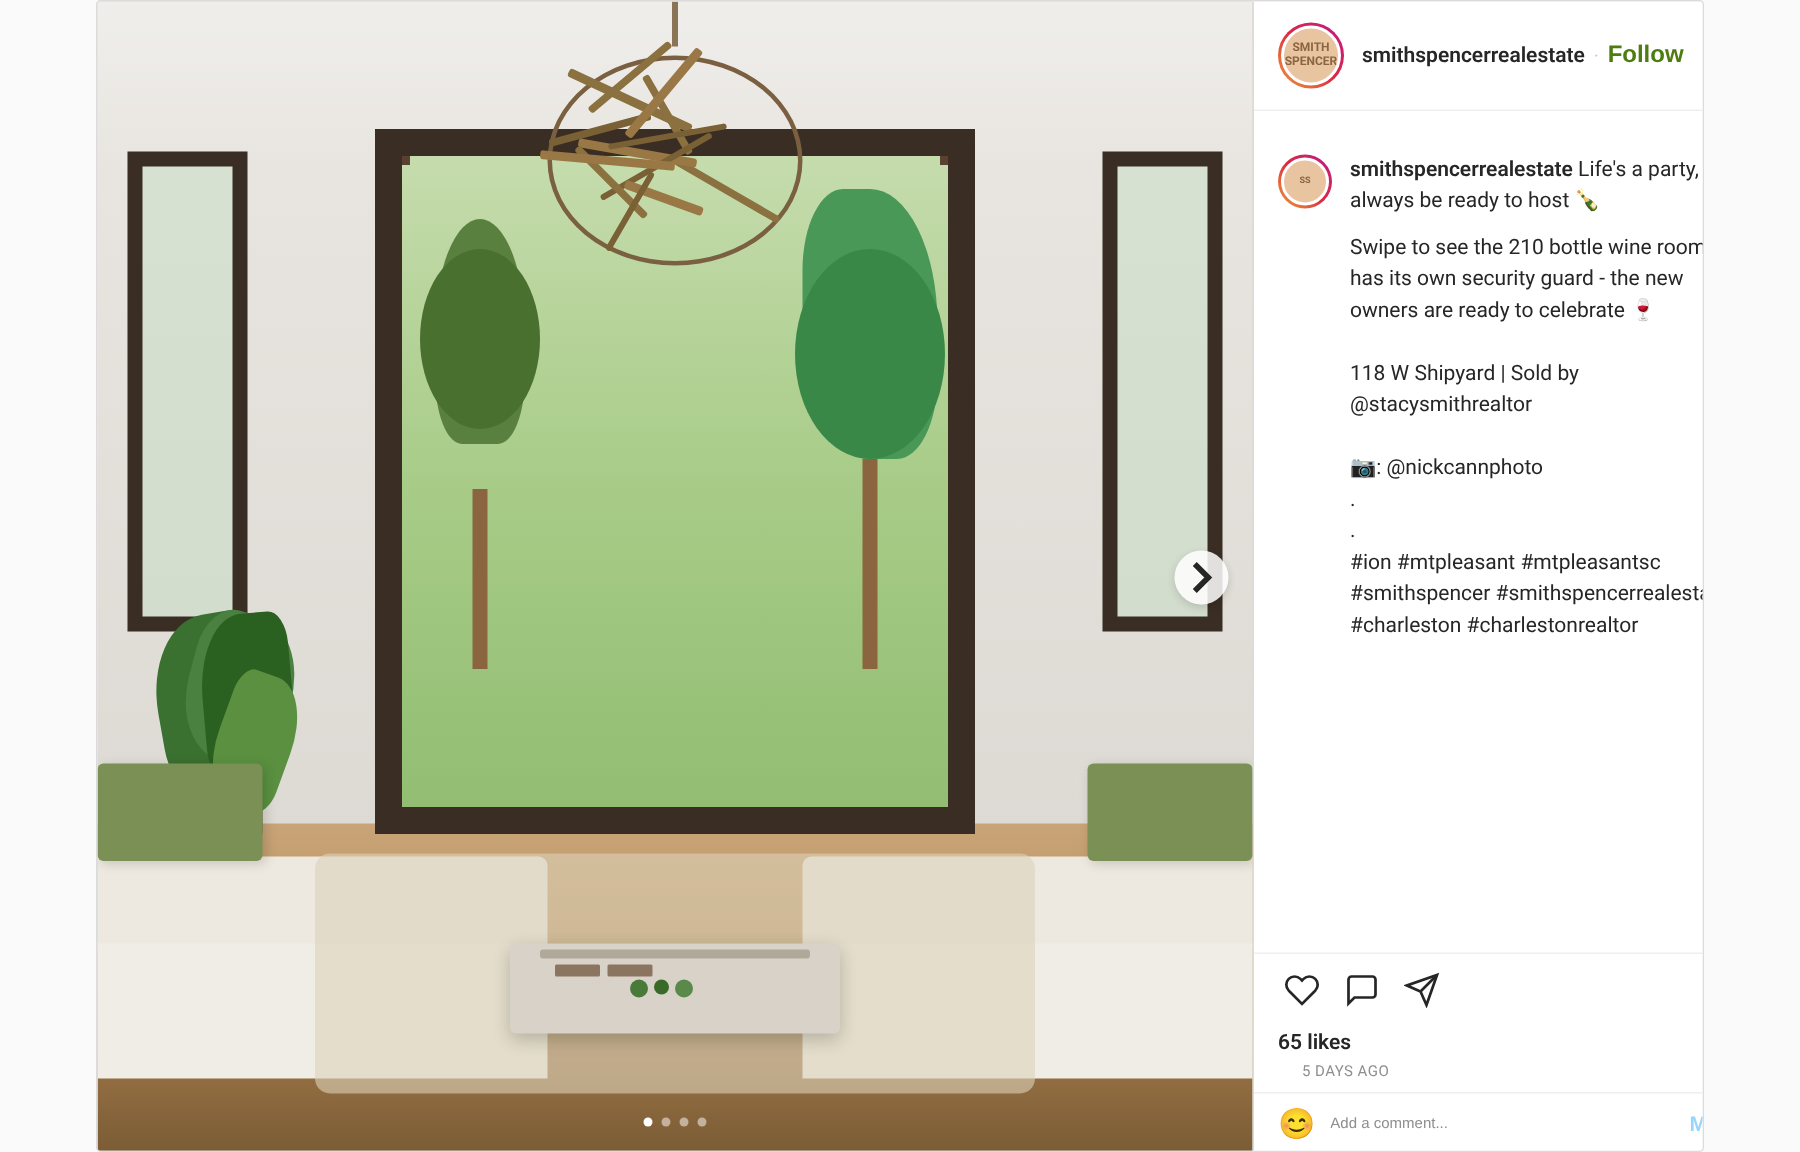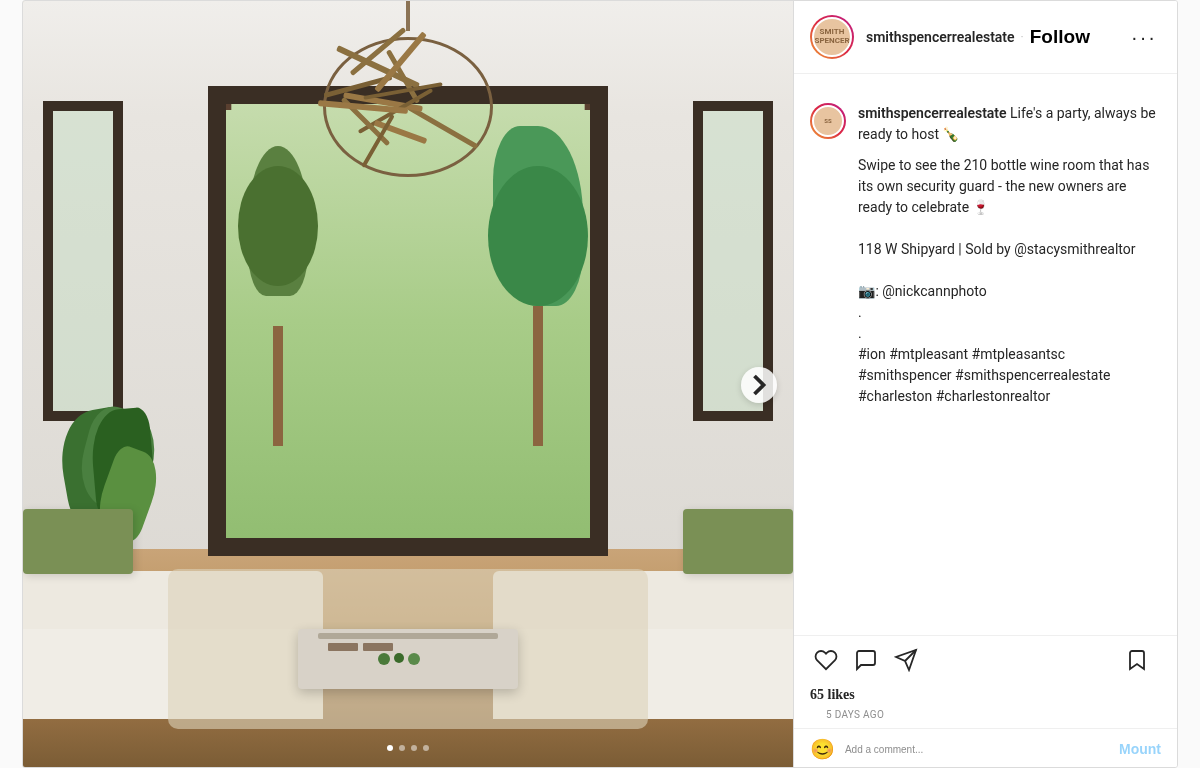--- a/index.html
+++ b/index.html
@@ -6,21 +6,21 @@
     body {
       font-family: -apple-system, BlinkMacSystemFont, 'Segoe UI', Roboto, sans-serif;
       background: #fff;
       display: flex;
       justify-content: center;
       align-items: center;
       min-height: 100vh;
       background: #fafafa;
     }
     .post-container {
-      width: 1156px;
+      width: 1072px;
       height: 768px;
       background: #fff;
       display: flex;
       border: 1px solid #dbdbdb;
       border-radius: 3px;
       overflow: hidden;
     }
     
     .image-area {
       width: 770px;
@@ -120,23 +120,23 @@
     .username {
       font-weight: 600;
       font-size: 14px;
       color: #262626;
     }
     .dot-sep {
       color: #c7c7c7;
       font-size: 12px;
     }
     .follow-btn {
-      color: #000000;
+      color: #4d7c0f;
       font-weight: 600;
-      font-size: 19px;
+      font-size: 16px;
       background: none;
       border: none;
       cursor: pointer;
       padding: 0;
     }
     .location {
       font-size: 12px;
       color: #737373;
       margin-top: 2px;
     }
@@ -211,21 +211,20 @@
       margin-left: auto;
     }
     
     .likes-row {
       padding: 4px 16px;
     }
     .likes-count {
       font-weight: 600;
       font-size: 14px;
       color: #262626;
-      font-family: Liberation Serif, serif;
     }
     .timestamp {
       font-size: 10px;
       color: #8e8e8e;
       padding: 2px 32px 8px;
       text-transform: uppercase;
       letter-spacing: 0.3px;
     }
     
     .comment-area {

